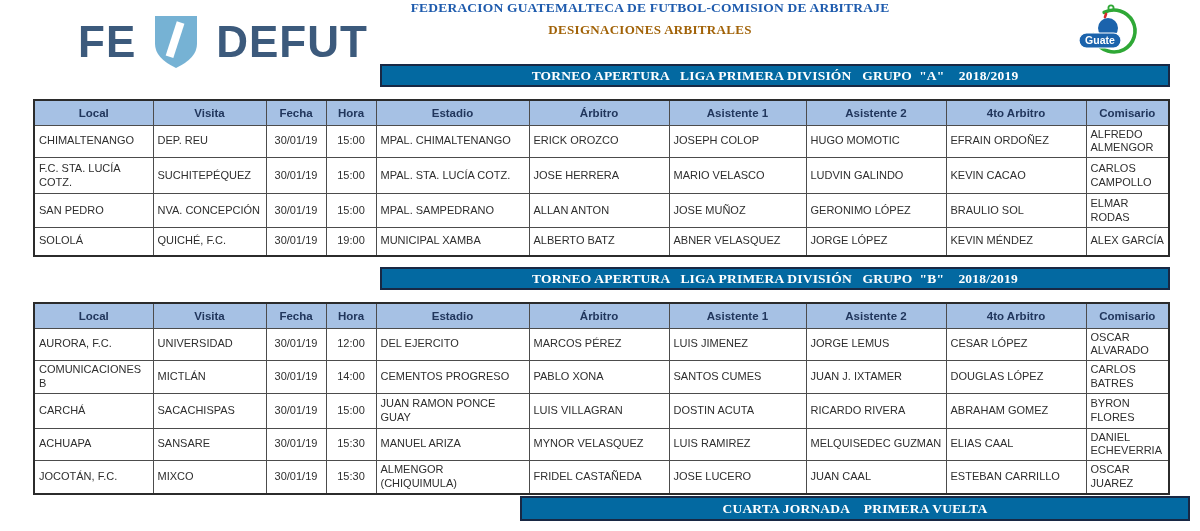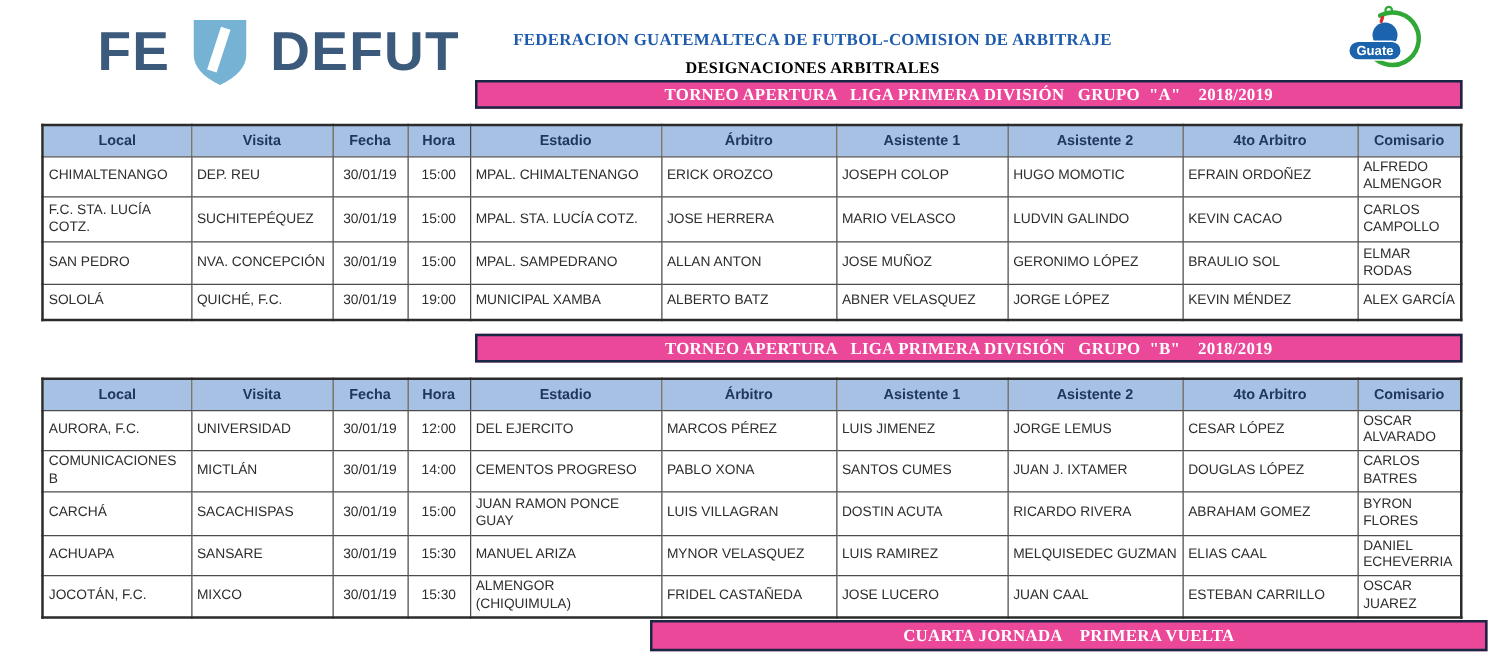--- a/index.html
+++ b/index.html
@@ -14,32 +14,32 @@
     position:absolute; left:78px; top:14px; height:56px;
     display:flex; align-items:center; gap:16px;
   }
   .fedefut-logo .word {
     font-family:"Liberation Sans", sans-serif; font-weight:bold;
     font-size:44px; letter-spacing:1px; color:#3c5a7c;
   }
   .fedefut-shield { width:46px; height:56px; margin:0 1px; }
 
   .head-titles {
-    position:absolute; left:360px; top:24px; width:580px; text-align:center;
+    position:absolute; left:360px; top:0; width:580px; text-align:center;
     font-family:"Liberation Serif", serif;
   }
   .head-line1 { color:#1e5bad; font-weight:bold; font-size:13.5px; letter-spacing:.2px; }
-  .head-line2 { color:#000000; font-weight:bold; font-size:13px; margin-top:6px; letter-spacing:.3px; }
+  .head-line2 { color:#a16207; font-weight:bold; font-size:13px; margin-top:6px; letter-spacing:.3px; }
 
   .guate-logo { position:absolute; left:1078px; top:2px; width:70px; height:62px; }
 
   
   .band {
     position:absolute; left:380px; width:790px; height:23px;
-    background:#ec4899; border:2px solid #182844;
+    background:#0369a1; border:2px solid #182844;
     display:flex; align-items:center; justify-content:center;
     color:#ffffff; font-family:"Liberation Serif", serif; font-weight:bold;
     font-size:13.5px; white-space:pre; letter-spacing:.2px;
   }
   .band-a { top:64px; }
   .band-b { top:267px; }
   .band-footer {
     top:496px; left:520px; width:670px; height:25px;
   }
 

